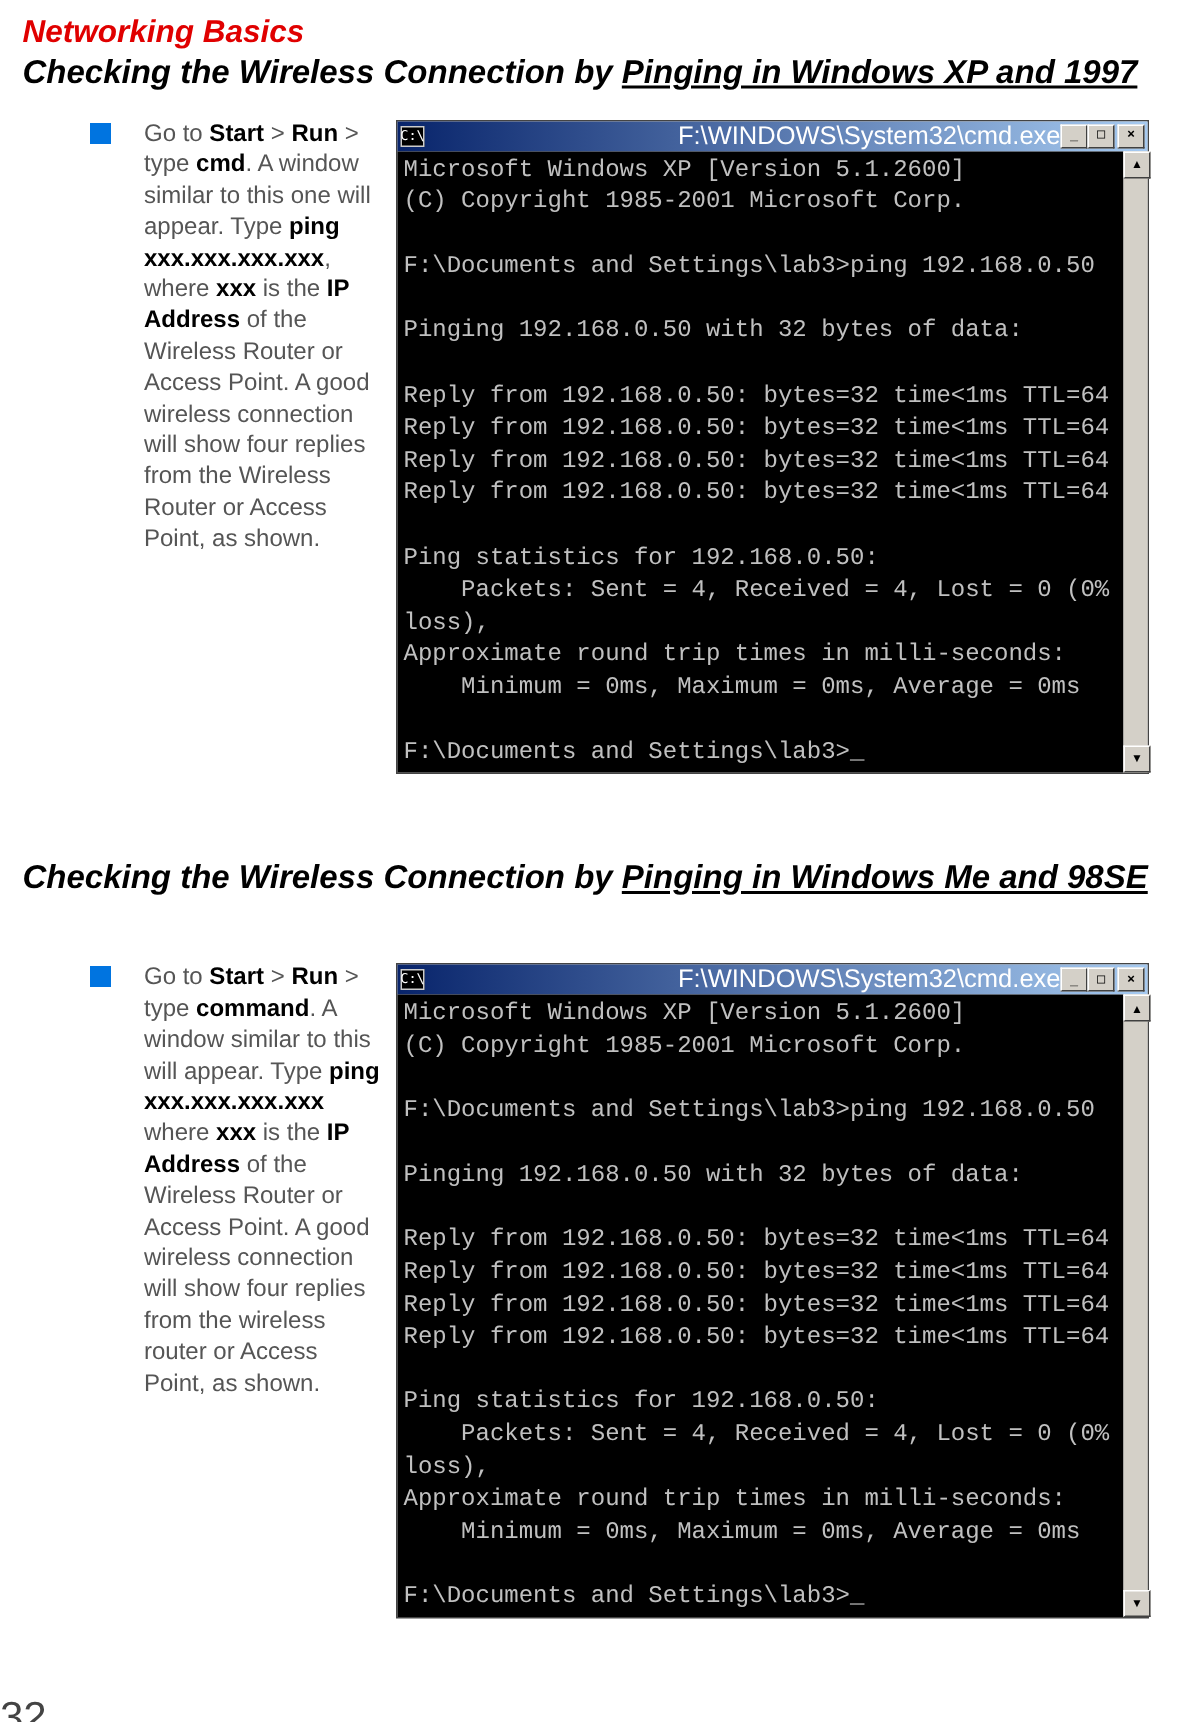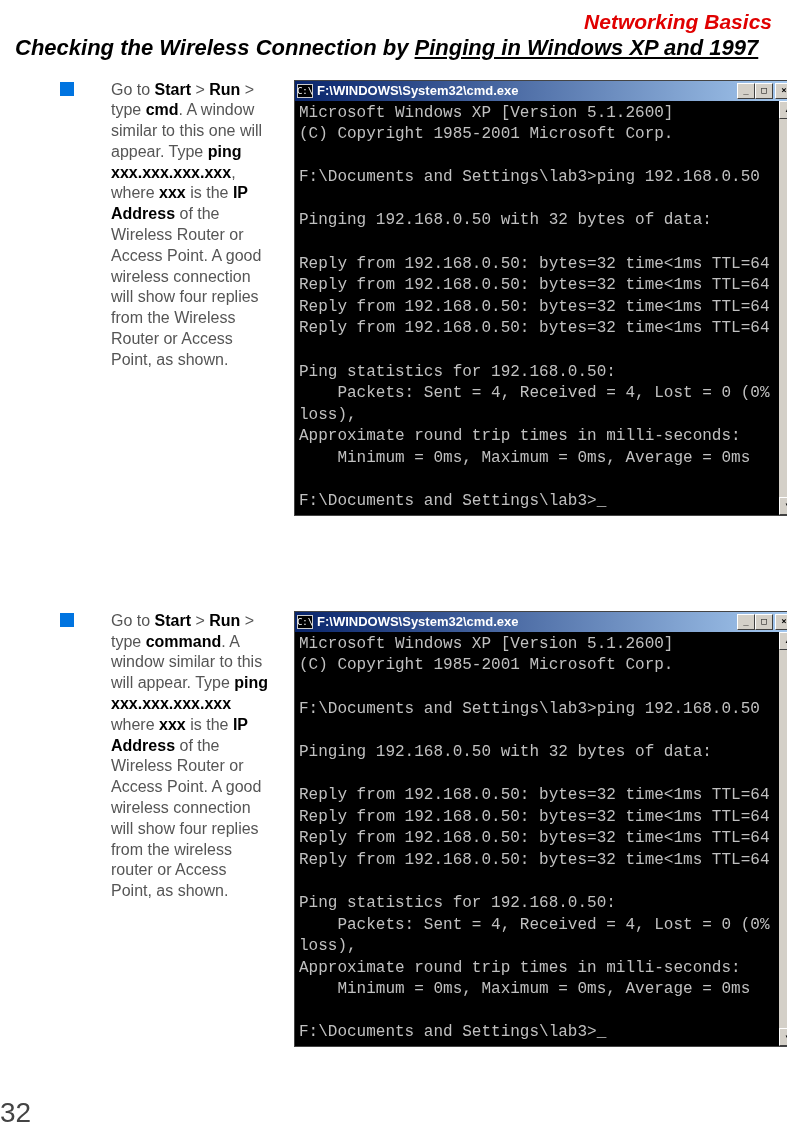--- a/index.html
+++ b/index.html
@@ -13,37 +13,36 @@
   .page {
     padding: 10px 15px 20px 15px;
   }
   .title-red {
     color: #e00000;
     font-size: 21px;
     font-weight: bold;
     font-style: italic;
     font-family: Arial, sans-serif;
     margin-bottom: 0;
-    text-align: right;
   }
   .heading {
     font-size: 22px;
     font-weight: bold;
     font-style: italic;
     font-family: Arial, sans-serif;
     line-height: 1.25;
     margin-bottom: 4px;
   }
   .heading .underline {
     text-decoration: underline;
   }
   .section {
     display: flex;
     align-items: flex-start;
-    gap: 23px;
+    gap: 8px;
     padding-left: 45px;
   }
   .bullet {
     width: 14px;
     height: 14px;
     background: #0074e0;
     margin-top: 2px;
     flex-shrink: 0;
   }
   .instr {
@@ -81,23 +80,24 @@
     align-items: center;
     justify-content: center;
     font-size: 9px;
     color: #fff;
     box-sizing: border-box;
     font-family: monospace;
   }
   .cmd-title {
     color: #fff;
     font-family: Tahoma, sans-serif;
-    font-size: 13px;
-    font-weight: bold;
+    font-size: 17px;
+    font-weight: normal;
     flex-grow: 1;
+    text-align: right;
   }
   .cmd-buttons {
     display: flex;
     gap: 0;
   }
   .cmd-btn {
     width: 16px;
     height: 14px;
     background: #d4d0c8;
     border: 1px solid #fff;
@@ -212,20 +212,23 @@
         <div class="scroll-track">
           <div class="scroll-btn">▲</div>
           <div class="scroll-btn">▼</div>
         </div>
       </div>
     </div>
   </div>
 
   <div class="spacer-big"></div>
 
+  <div class="heading">
+    <span>Checking the Wireless Connection by </span><span class="underline">Pinging in Windows Me and 98SE</span>
+  </div>
 
   <div class="spacer-med"></div>
 
   <div class="section">
     <div class="bullet"></div>
     <div class="instr">
       <span>Go to </span><b>Start</b><span> &gt; </span><b>Run</b><span> &gt; type </span><b>command</b><span>.  A window similar to this will appear.  Type </span><b>ping xxx.xxx.xxx.xxx</b><span> where </span><b>xxx</b><span> is the </span><b>IP Address</b><span> of the Wireless Router or Access Point.  A good wireless connection will show four replies from the wireless router or Access Point, as shown.</span>
     </div>
 
     <div class="cmd-window">

